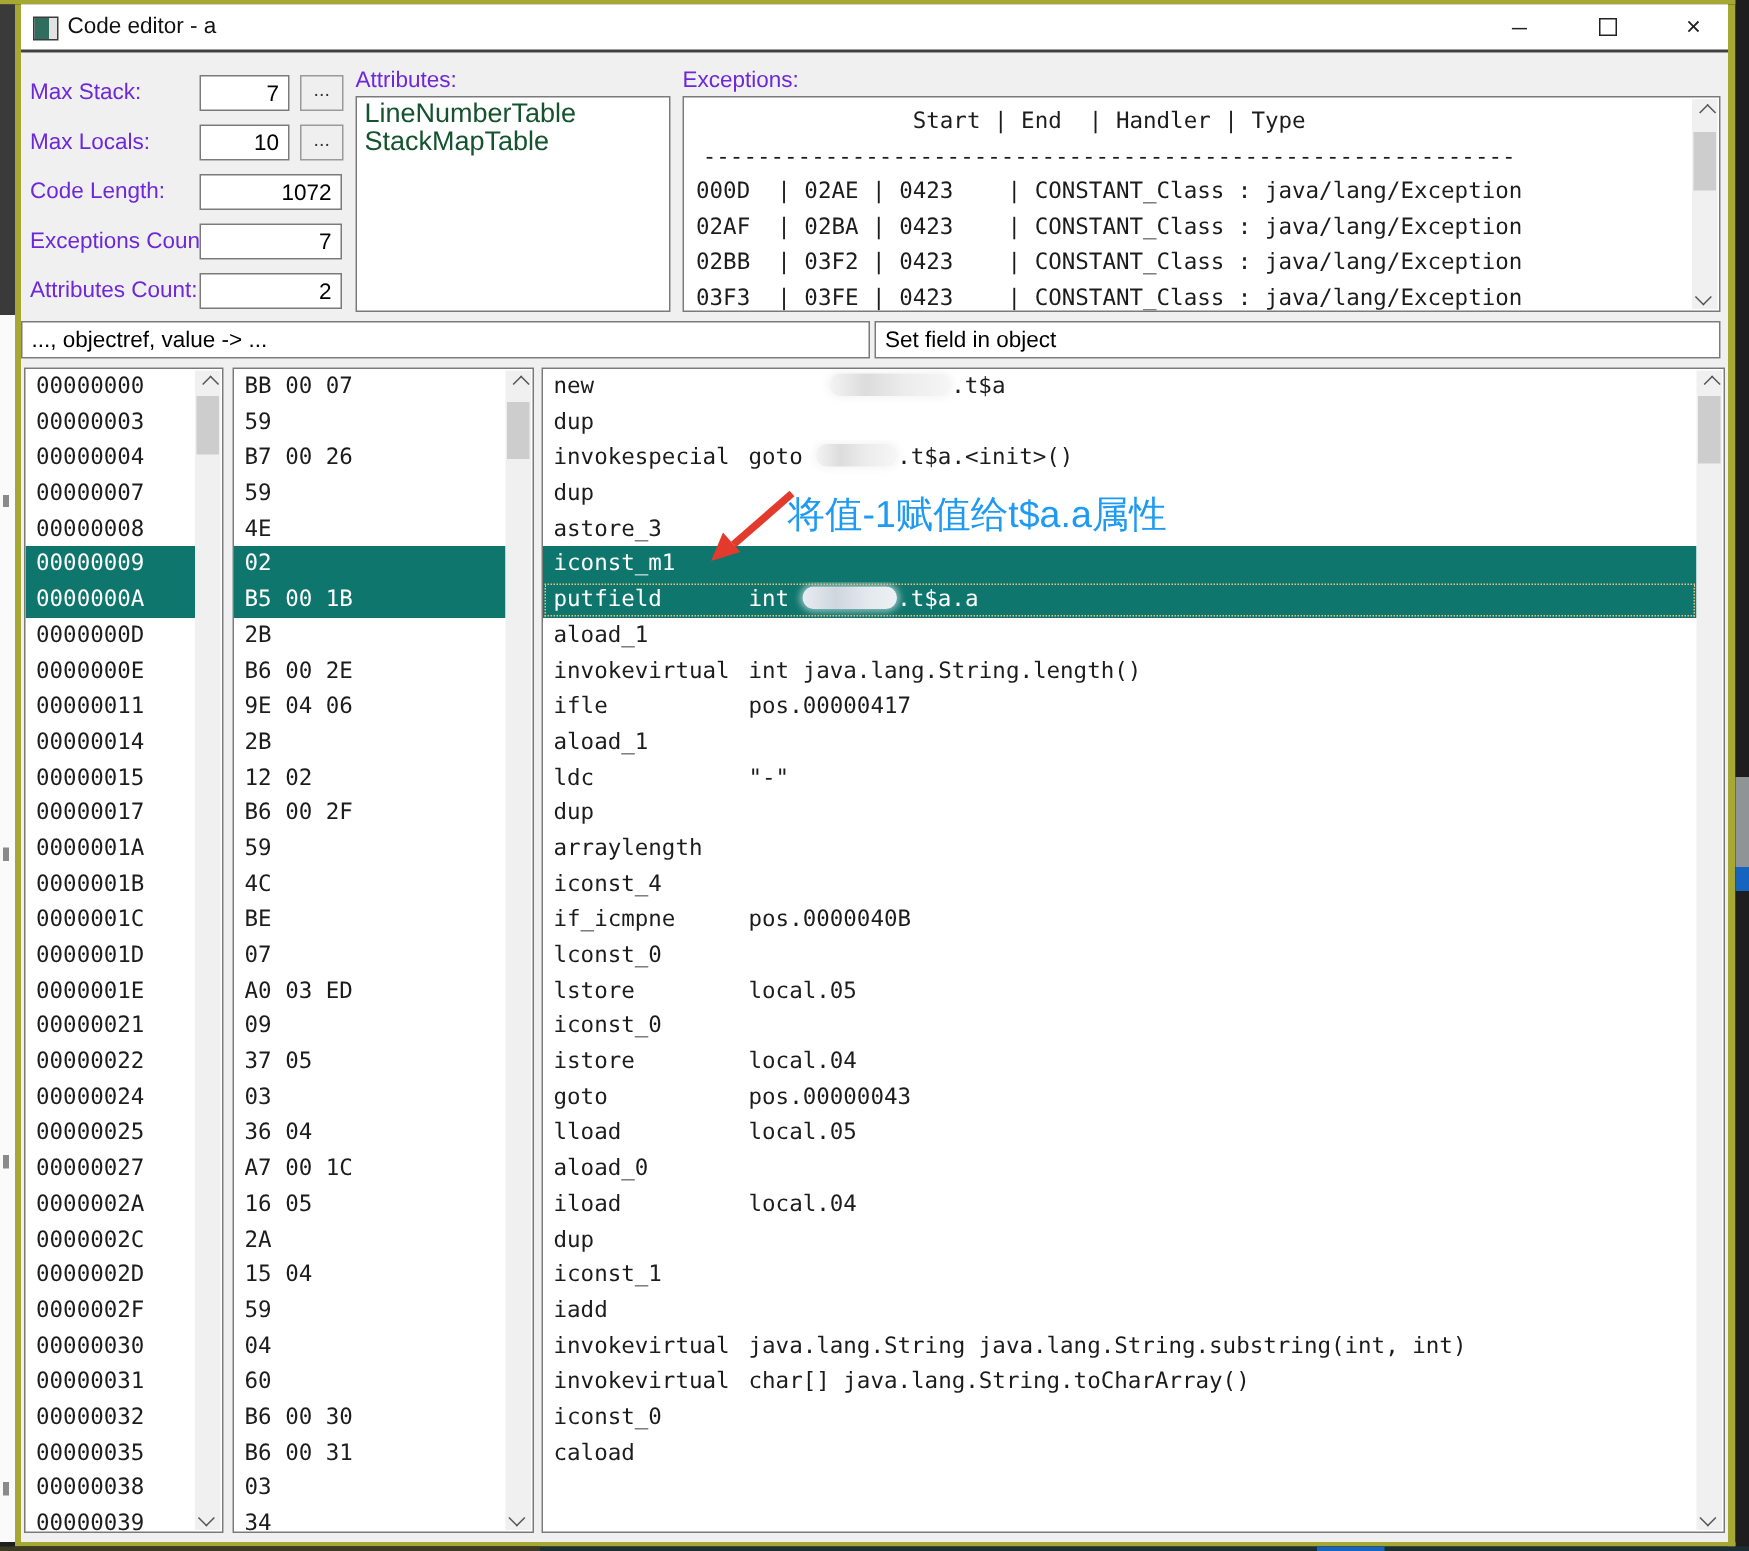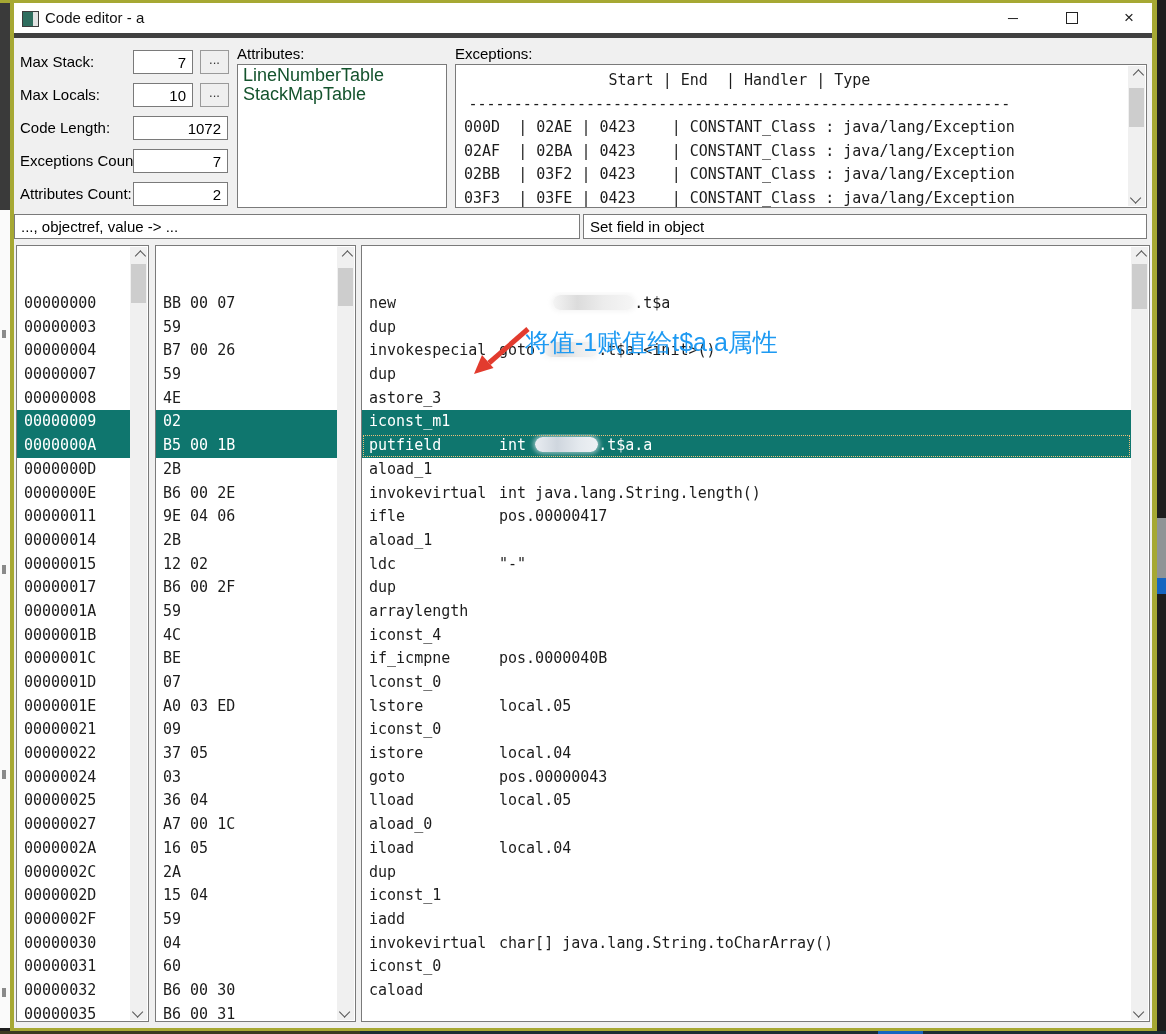--- a/index.html
+++ b/index.html
@@ -8,43 +8,43 @@
   #screen{position:relative;width:1166px;height:1034px;}
 
   
   .chartreuse{background:#a6a833;}
   #bg-left-dark{left:0;top:3px;width:10px;height:207px;background:#3a3a3a;}
   #bg-left-light{left:0;top:210px;width:10px;height:818px;background:#fafafa;}
   .artifact{background:#8a8a8a;}
   #bg-right-dark{left:1157px;top:0;width:9px;height:1034px;background:#1e1e1e;}
   #bg-bottom-dark{left:0;top:1031px;width:1166px;height:3px;background:#1c2e33;}
   #window{left:14px;top:3px;width:1138px;height:1025px;background:#f0f0f0;}
-  #titlebar{left:0;top:0;width:1138px;height:30px;background:#ffffff;border-bottom:5px solid #404040;}
+  #titlebar{left:0;top:0;width:1138px;height:30px;background:#ffffff;border-bottom:2px solid #404040;}
   #app-icon{left:8px;top:8px;width:15px;height:14px;border:1px solid #3c3c3c;
     background:linear-gradient(90deg,#2f6e5f 0 64%,#e2e2e2 64%);}
   #title-text{left:31px;top:6px;font-size:15px;color:#111;}
   .win-btn{top:0;width:46px;height:30px;display:flex;align-items:center;justify-content:center;color:#222;}
   #btn-min{left:976px;font-size:14px;}
   #btn-max{left:1035px;}
   #btn-max .sq{width:10px;height:10px;border:1px solid #222;}
   #btn-close{left:1092px;font-size:17px;}
 
   
-  .lbl{font-size:15px;color:#000000;white-space:nowrap;}
+  .lbl{font-size:15px;color:#6d28d9;white-space:nowrap;}
   .tf{position:absolute;border:1px solid #7a7a7a;background:#fff;font-size:15px;color:#000;
     text-align:right;padding:0 6px 0 2px;font-family:"Liberation Sans",sans-serif;box-sizing:border-box;}
   .dots-btn{position:absolute;width:29px;height:24px;border:1px solid #9a9a9a;background:#efefef;
     font-size:13px;color:#333;text-align:center;line-height:18px;box-sizing:border-box;}
   .box{position:absolute;background:#fff;border:1px solid #7a7a7a;box-sizing:border-box;overflow:hidden;}
 
   
   .attr-item{font-size:18px;color:#14532d;padding:1px 0 0 5px;line-height:18px;}
   pre.mono{margin:0;font-family:"DejaVu Sans Mono",monospace;font-size:15px;line-height:23.5px;color:#1c1c1c;}
   #ex-pre{position:absolute;left:8px;top:4px;text-align:center;}
-  .pane-rows{position:absolute;left:0;top:0;right:18px;bottom:0;margin-top:46px;}
+  .pane-rows{position:absolute;left:0;top:0;right:18px;bottom:0;}
   .prow{height:23.7px;line-height:23.7px;font-family:"DejaVu Sans Mono",monospace;font-size:15px;
     color:#1c1c1c;white-space:pre;padding-left:7px;overflow:hidden;}
   .prow.sel{background:#0f766e;color:#fff;}
   .prow.focusring{outline:1px dotted #eebf7a;outline-offset:-2px;}
   .mn{display:inline-block;width:130px;}
   .censor{display:inline-block;height:15px;vertical-align:-2px;border-radius:8px;
     background:linear-gradient(90deg,#f4f4f4,#dcdcdc 30%,#ececec 62%,#f6f6f6);
     box-shadow:0 0 4px 2px rgba(245,245,245,.9);}
   .sel .censor{background:linear-gradient(90deg,#e9edf2,#cfd6de 35%,#e4e9ee 70%,#eef1f4);
     box-shadow:0 0 4px 2px rgba(235,240,245,.55);}
@@ -262,20 +262,21 @@
           <div class="prow"><span class="mn">lstore</span><span>local.05</span></div>
           <div class="prow"><span class="mn">iconst_0</span></div>
           <div class="prow"><span class="mn">istore</span><span>local.04</span></div>
           <div class="prow"><span class="mn">goto</span><span>pos.00000043</span></div>
           <div class="prow"><span class="mn">lload</span><span>local.05</span></div>
           <div class="prow"><span class="mn">aload_0</span></div>
           <div class="prow"><span class="mn">iload</span><span>local.04</span></div>
           <div class="prow"><span class="mn">dup</span></div>
           <div class="prow"><span class="mn">iconst_1</span></div>
           <div class="prow"><span class="mn">iadd</span></div>
+          <div class="prow"><span class="mn">invokevirtual</span><span>java.lang.String java.lang.String.substring(int, int)</span></div>
           <div class="prow"><span class="mn">invokevirtual</span><span>char[] java.lang.String.toCharArray()</span></div>
           <div class="prow"><span class="mn">iconst_0</span></div>
           <div class="prow"><span class="mn">caload</span></div>
         </div>
 
       <svg class="abs" id="annotation-arrow" style="left:108px;top:78px;" width="66" height="54">
         <line x1="58" y1="5" x2="19" y2="39" stroke-width="5" stroke="#e23b2e"></line>
         <polygon points="4,50 23.5,44 12,31" fill="#e23b2e"></polygon>
       </svg>
       <div class="abs" id="annotation-text" style="left: 163px; top: 80px; color: rgb(30, 154, 242);">将值-1赋值给t$a.a属性</div>

